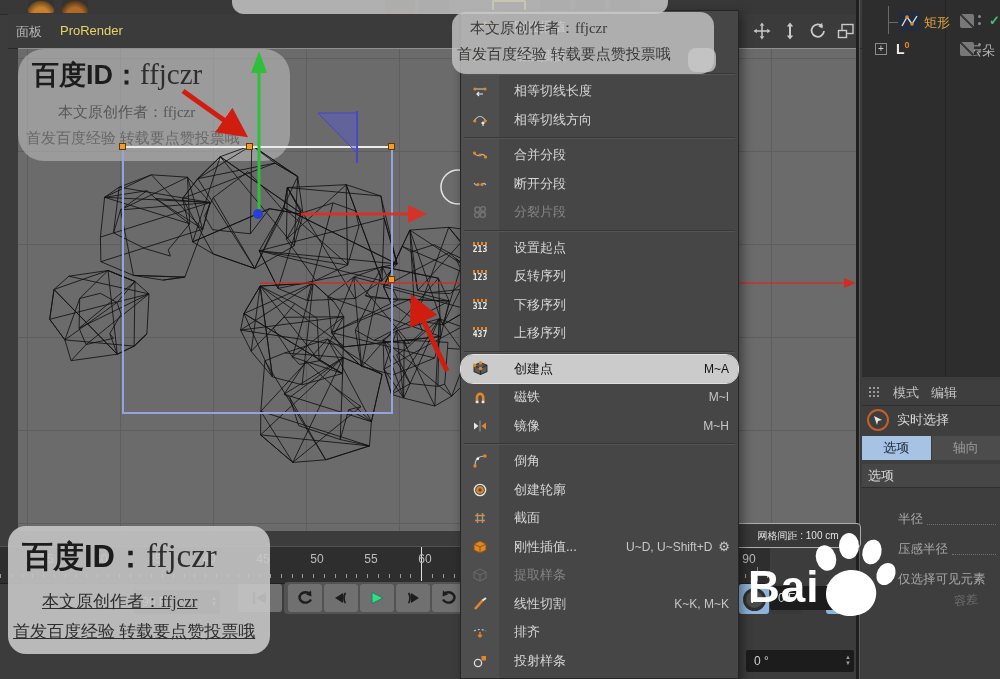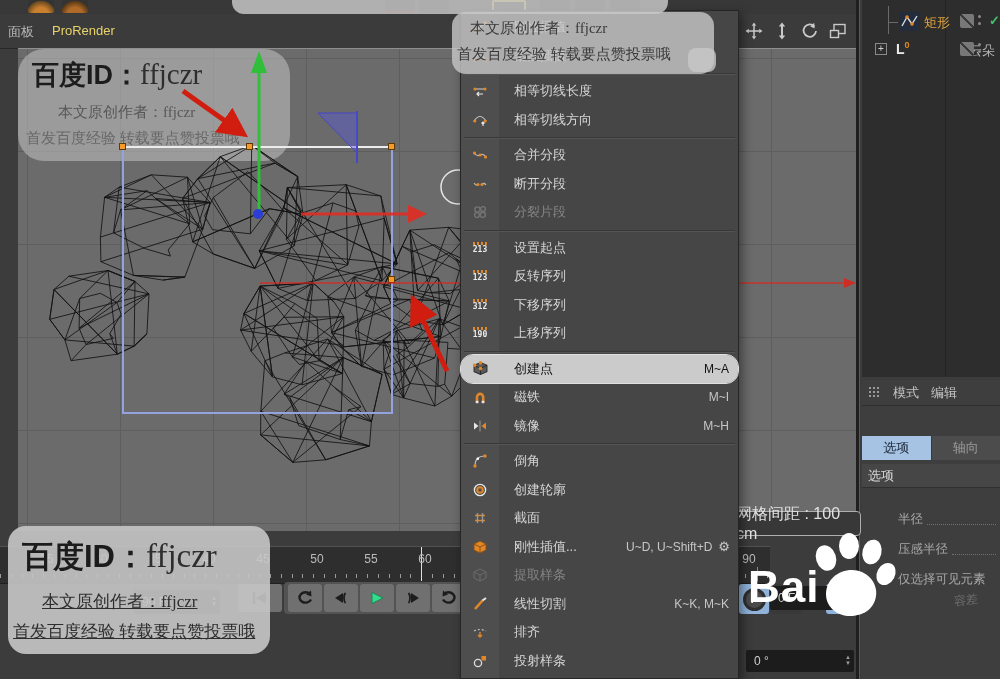--- a/index.html
+++ b/index.html
@@ -4,21 +4,21 @@
 <style>
   html,body{margin:0;padding:0;background:#222;}
   #stage{position:relative;width:1000px;height:679px;background:#3c3c3c;overflow:hidden;
          font-family:"Liberation Sans",sans-serif;-webkit-font-smoothing:antialiased;}
 
   
   #sliver{position:absolute;left:0;top:0;width:858px;height:14px;background:#383838;border-bottom:1px solid #2b2b2b;}
   .tstub{position:absolute;top:0;height:13px;border-radius:2px;}
 
   
-  #menubar{position:absolute;left:0;top:14px;width:858px;height:34px;background:#3b3b3b;border-bottom:1px solid #272727;}
+  #menubar{position:absolute;left:8px;top:14px;width:858px;height:34px;background:#3b3b3b;border-bottom:1px solid #272727;}
   #menubar .mlabel{position:absolute;top:9px;font-size:13px;}
   #navicons{position:absolute;right:10px;top:7px;display:flex;gap:8px;align-items:center;}
   #navicons span{display:flex;width:20px;height:20px;align-items:center;justify-content:center;}
 
   
   #vp{position:absolute;left:18px;top:48px;width:840px;height:482px;background:#6b6b6b;
       background-image:linear-gradient(#5e5e5e 1px,transparent 1px),linear-gradient(90deg,#5e5e5e 1px,transparent 1px);
       background-size:93px 93px;background-position:9px 9px;border-top:1px solid #8f8f8f;overflow:hidden;}
   #wiresvg{position:absolute;left:0;top:0;z-index:2;}
   .redge{position:absolute;background:#95a2e0;z-index:3;}
@@ -59,22 +59,22 @@
   .numic b{font-size:8px;line-height:8px;color:#ececec;font-family:"DejaVu Sans Mono",monospace;}
 
   
   #ruler{position:absolute;left:0;top:546px;width:770px;height:36px;background:#2e2e2e;border-top:1px solid #525252;border-bottom:1px solid #1f1f1f;z-index:1;}
   .tick{position:absolute;top:5px;transform:translateX(-50%);font-size:12px;color:#bcbcbc;}
   #tickmarks{position:absolute;left:0;top:27px;height:4px;width:770px;background:repeating-linear-gradient(90deg,#9a9a9a 0 1px,transparent 1px 10.8px);}
   .fld{position:absolute;background:#1c1c1c;border-radius:2px;color:#cfcfcf;font-size:12px;display:flex;align-items:center;padding:0 8px;box-sizing:border-box;}
   .stepper{position:absolute;right:3px;display:flex;flex-direction:column;line-height:1;font-size:6px;color:#9a9a9a;}
   .tbtn{width:34px;height:28px;background:#707070;border-radius:3px;display:flex;align-items:center;justify-content:center;flex:none;}
   #tray{position:absolute;left:284px;top:582px;width:186px;height:32px;background:#535353;border-radius:4px;display:flex;align-items:center;justify-content:center;gap:2px;z-index:1;}
-  #gridbox{position:absolute;left:735px;top:511px;width:124px;height:23px;border:1px solid #aeaeae;border-radius:4px;background:#383838;
-           color:#e2e2e2;font-size:16px;display:flex;align-items:center;justify-content:center;z-index:20;}
+  #gridbox{position:absolute;left:735px;top:523px;width:124px;height:23px;border:1px solid #aeaeae;border-radius:4px;background:#383838;
+           color:#e2e2e2;font-size:10px;display:flex;align-items:center;justify-content:center;z-index:20;}
   .recbtn{position:absolute;top:584px;width:30px;height:30px;border-radius:3px;display:flex;align-items:center;justify-content:center;}
   #pring{width:17px;height:17px;border-radius:50%;border:3px solid #2e2e2e;background:#4a4a4a;color:#fff;font-size:10px;font-weight:bold;
          display:flex;align-items:center;justify-content:center;}
 
   
   #divider{position:absolute;left:856px;top:0;width:4px;height:679px;background:#1f1f1f;}
   #divider::after{content:'';position:absolute;right:0;top:0;bottom:0;width:1px;background:#5a5a5a;}
   #om{position:absolute;left:862px;top:0;width:138px;height:377px;background:#2d2d2d;}
   #om .colline{position:absolute;left:83px;top:0;bottom:0;width:1px;background:#242424;}
   .omrow{position:absolute;left:10px;width:138px;height:24px;}
@@ -341,20 +341,28 @@
         </div>
     </div>
   </div>
 
   <div id="am">
     <div class="amhdr">
       <span id="gridic"></span>
       <span>模式</span>
       <span>编辑</span>
     </div>
+    <div class="amtool">
+      <span style="width:18px;height:18px;border-radius:50%;border:2px solid #c2602a;display:flex;align-items:center;justify-content:center;">
+        <svg width="10" height="10" viewBox="0 0 10 10">
+            <path d="M1 1 L9 5 L5 6 L4 10 Z" fill="#e8e8e8"></path>
+          </svg>
+      </span>
+      <span>实时选择</span>
+    </div>
     <div class="amtabs">
       <div class="amtab on">选项</div>
       <div class="amtab off">轴向</div>
     </div>
     <div class="amsec">选项</div>
     <div class="prow" style="top:128px;">
       <span>半径</span>
         <span class="lead"></span>
     </div>
     <div class="prow" style="top:158px;">
@@ -473,21 +481,21 @@
             <i></i>
             <b>312</b>
           </span>
         </span>
       <span class="mil">下移序列</span>
     </div>
     <div class="mi">
       <span class="mic">
           <span class="numic">
             <i></i>
-            <b>190</b>
+            <b>437</b>
           </span>
         </span>
       <span class="mil">上移序列</span>
     </div>
     <div class="msep"></div>
     <div class="mi hl">
       <span class="mic">
           <svg width="15" height="15" viewBox="0 0 14 14">
             <path d="M7 1.5 L13 4 V10 L7 12.5 L1 10 V4 Z" fill="#5a5a5a" stroke="#2e2e2e"></path>
             <path d="M1 4 L7 7 L13 4 M7 7 V12.5" stroke="#2e2e2e" fill="none"></path>

